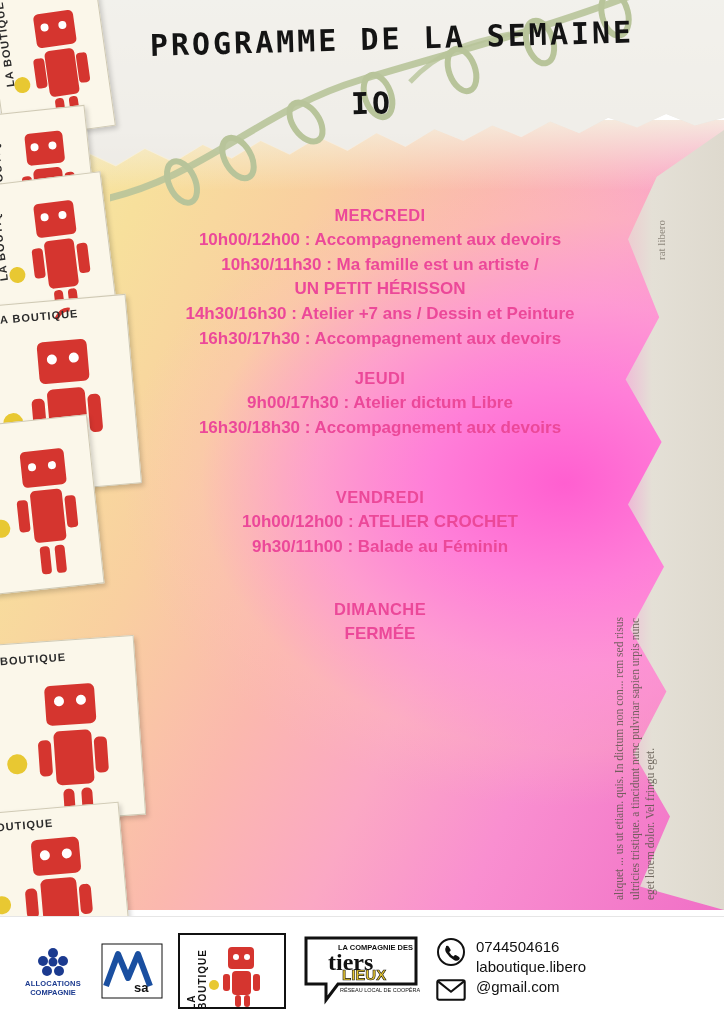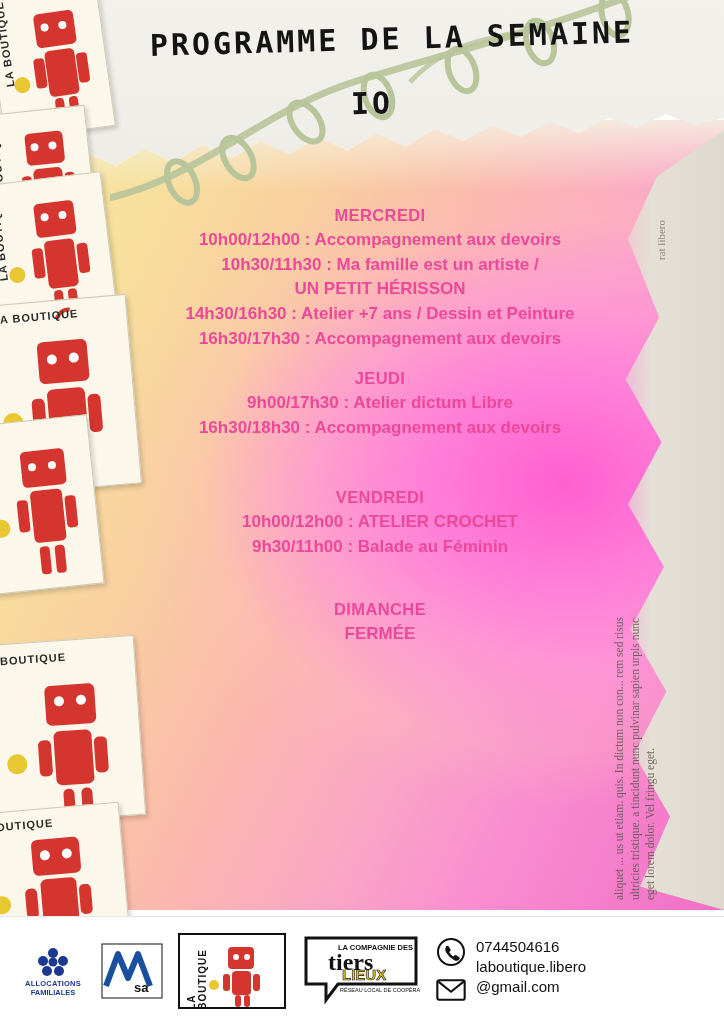--- a/index.html
+++ b/index.html
@@ -349,21 +349,21 @@
           <g fill="#1b3a8f">
             <circle cx="20" cy="8" r="5"></circle>
               <circle cx="10" cy="16" r="5"></circle>
             <circle cx="30" cy="16" r="5"></circle>
               <circle cx="14" cy="26" r="5"></circle>
             <circle cx="26" cy="26" r="5"></circle>
               <circle cx="20" cy="17" r="4.5"></circle>
           </g>
         </svg>
         <div class="caf-text">ALLOCATIONS</div>
-        <div class="caf-text2">FAMILIALES</div>
+        <div class="caf-text2">COMPAGNIE</div>
       </div>
     </div>
 
     <div class="logo" style="margin-left:4px;">
       <svg class="msa-logo" viewBox="0 0 64 58">
         <rect x="2" y="2" width="60" height="54" fill="#ffffff" stroke="#111" stroke-width="1"></rect>
         <path d="M6 44 L18 12 L28 36 L38 12 L50 44" fill="none" stroke="#1a4fa0" stroke-width="6" stroke-linejoin="round"></path>
         <text x="34" y="50" font-family="Liberation Sans, sans-serif" font-size="13" font-weight="bold" fill="#111">sa</text>
       </svg>
     </div>

